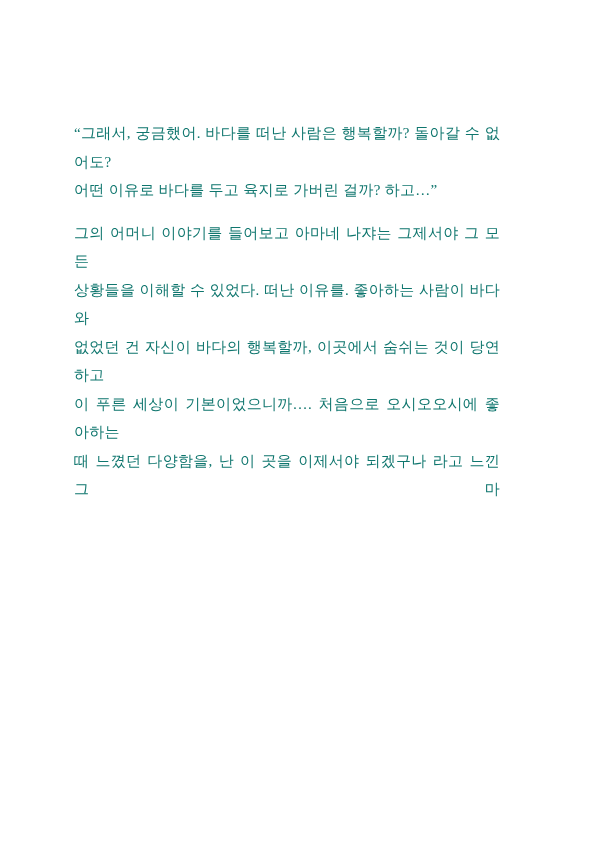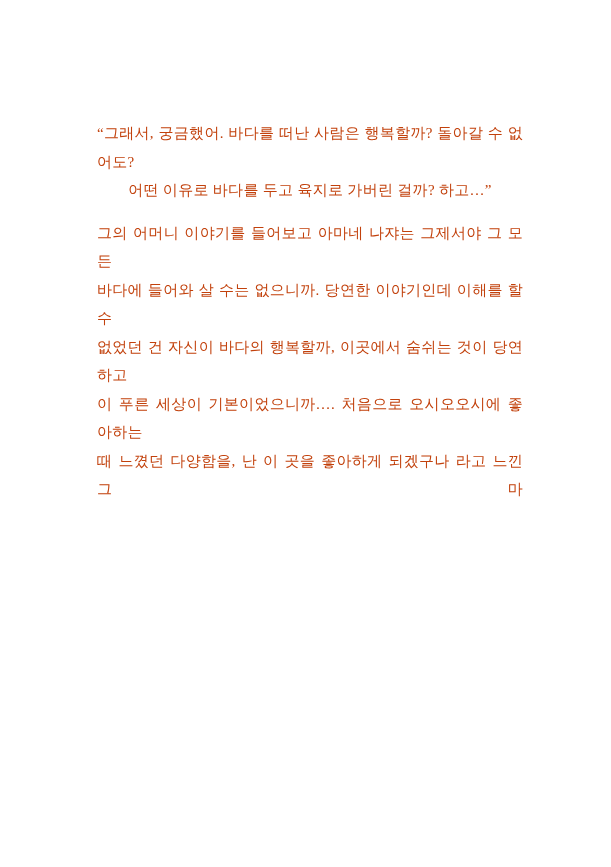--- a/index.html
+++ b/index.html
@@ -14,37 +14,37 @@
   }
   .page {
     position: relative;
     width: 611px;
     height: 867px;
     background: #ffffff;
     overflow: hidden;
   }
   .text-block {
     position: absolute;
-    left: 97px;
+    left: 74px;
     top: 119px;
     width: 426px;
-    color: #c2410c;
+    color: #0f766e;
     font-size: 15px;
     line-height: 28.5px;
     letter-spacing: 0.3px;
   }
   .paragraph {
     margin: 0 0 14px 0;
   }
   .paragraph:last-child {
     margin-bottom: 16px;
   }
   .line {
     white-space: nowrap;
-    text-align: center;
+    text-align: left;
   }
   .line.just {
     white-space: normal;
     text-align: justify;
     text-align-last: justify;
     text-justify: inter-word;
   }
 </style>
 </head>
 <body>
@@ -52,20 +52,20 @@
 <div class="page">
   <div class="text-block">
 
     <div class="paragraph">
       <div class="line just">“그래서, 궁금했어. 바다를 떠난 사람은 행복할까? 돌아갈 수 없어도?</div>
       <div class="line">어떤 이유로 바다를 두고 육지로 가버린 걸까? 하고…”</div>
     </div>
 
     <div class="paragraph">
       <div class="line just">그의 어머니 이야기를 들어보고 아마네 나쟈는 그제서야 그 모든</div>
-      <div class="line just">바다에 들어와 살 수는 없으니까. 당연한 이야기인데 이해를 할 수</div>
+      <div class="line just">상황들을 이해할 수 있었다. 떠난 이유를. 좋아하는 사람이 바다와</div>
       <div class="line just">없었던 건 자신이 바다의 행복할까, 이곳에서 숨쉬는 것이 당연하고</div>
       <div class="line just">이 푸른 세상이 기본이었으니까…. 처음으로 오시오오시에 좋아하는</div>
-      <div class="line just">때 느꼈던 다양함을, 난 이 곳을 좋아하게 되겠구나 라고 느낀 그 마</div>
+      <div class="line just">때 느꼈던 다양함을, 난 이 곳을 이제서야 되겠구나 라고 느낀 그 마</div>
     </div>
 
   </div>
 </div>
 
 </body></html>

